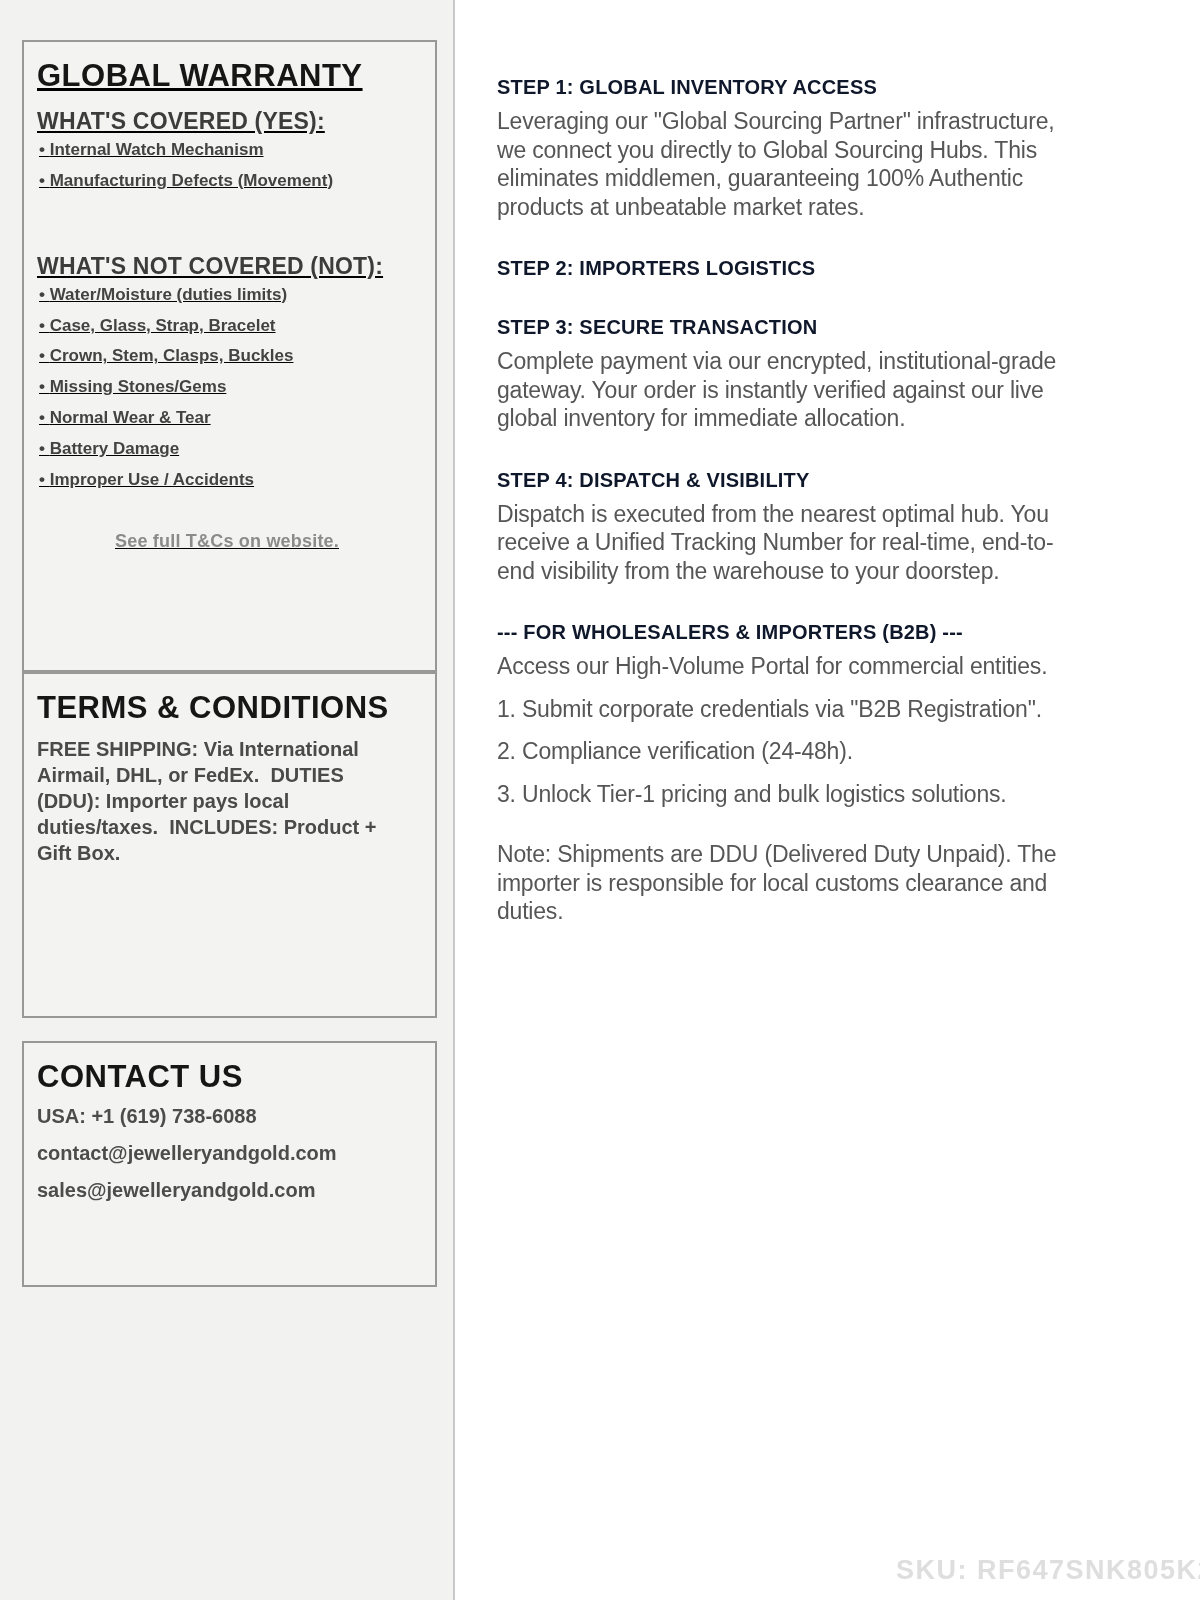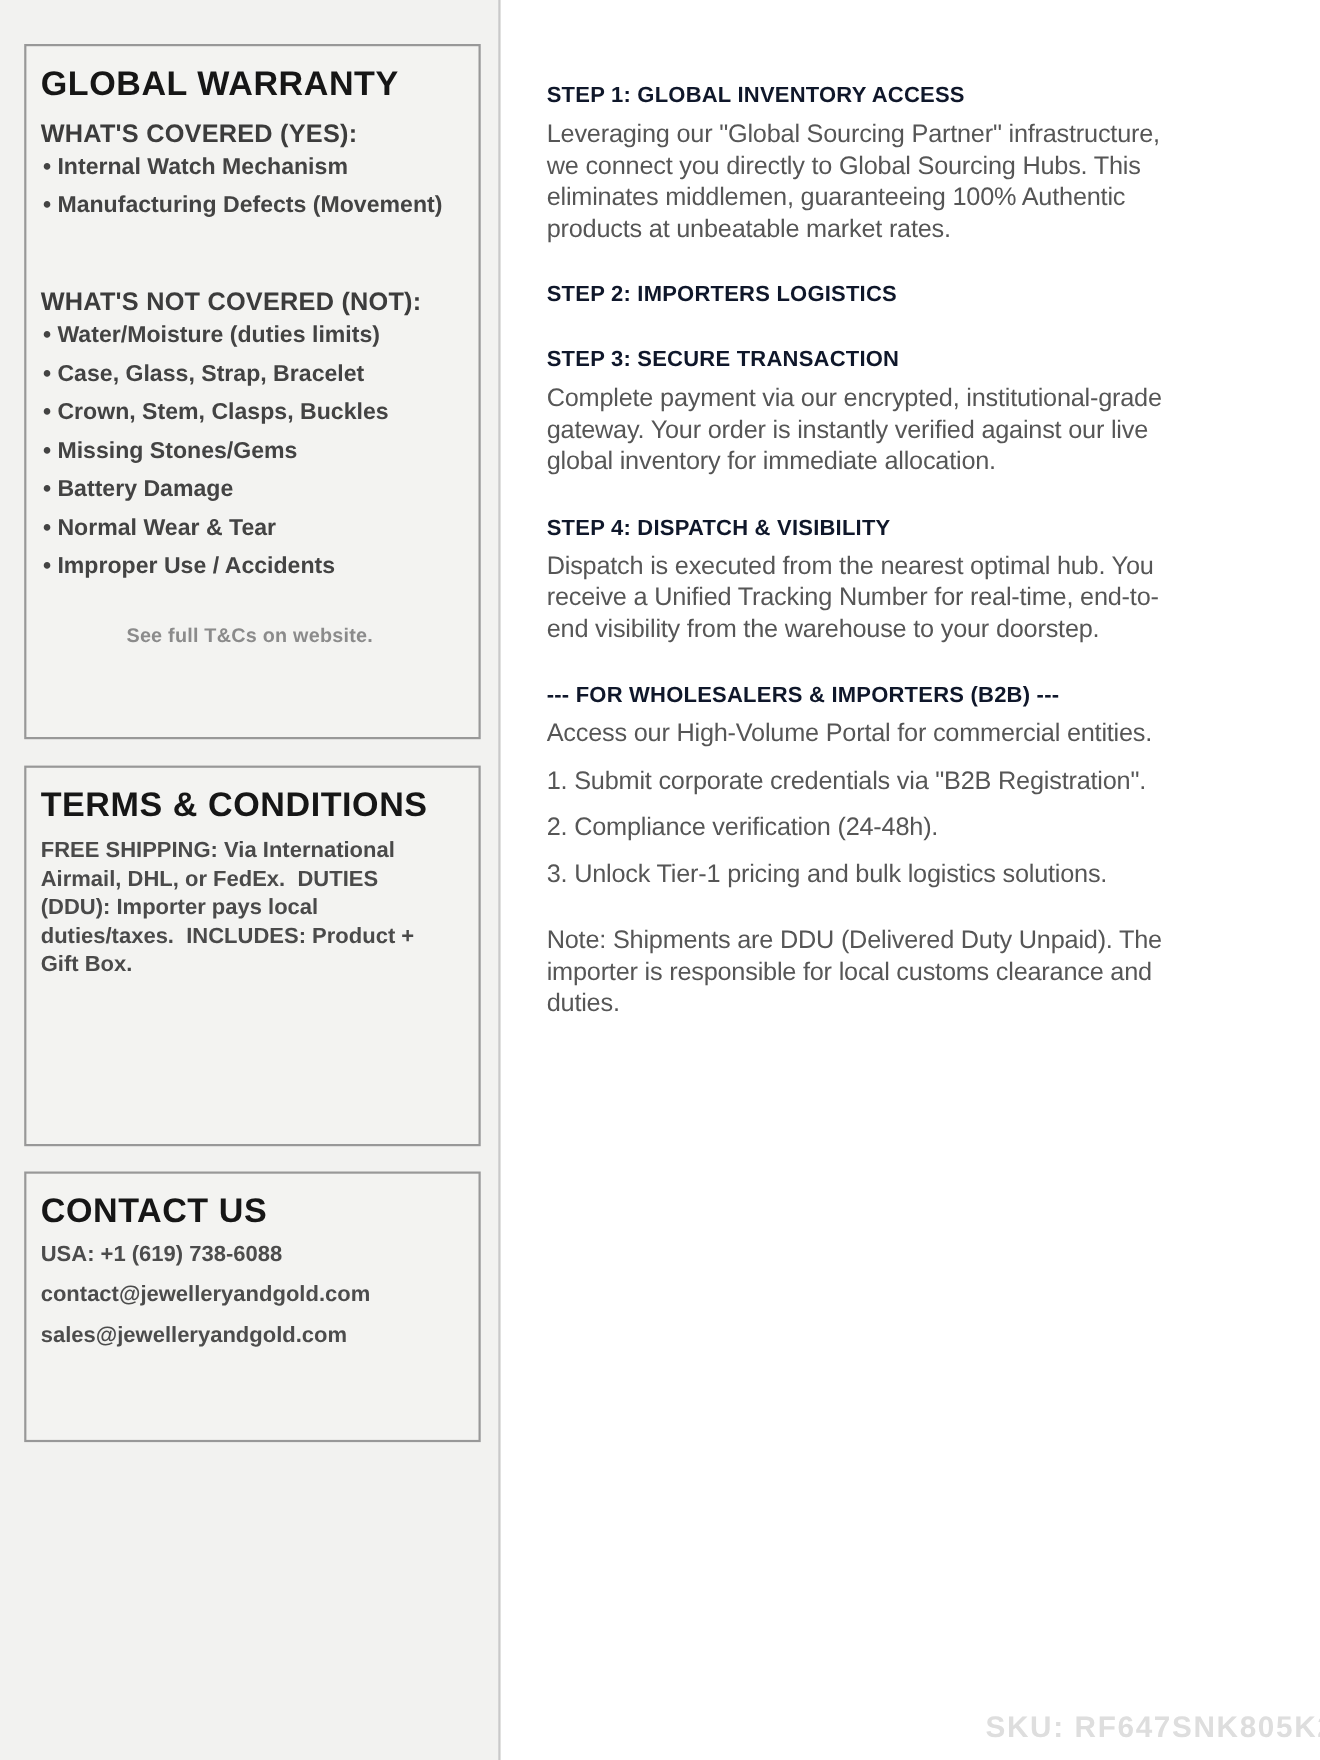--- a/index.html
+++ b/index.html
@@ -13,34 +13,34 @@
   .sidebar{
     position:absolute;left:0;top:0;width:455px;height:1600px;
     background:#f2f2f0;border-right:2px solid #c9c9c9;box-sizing:border-box;
     padding:40px 0 0 22px;
   }
   .sbox{
     width:415px;box-sizing:border-box;
     border:2px solid #989898;background:#f3f3f1;
     padding:14px 18px 14px 13px;
   }
-  .sbox--warranty{height:632px;margin-bottom:24px;}
+  .sbox--warranty{height:632px;text-decoration:underline;}
   .sbox--terms{height:346px;margin-bottom:23px;}
   .sbox--contact{height:246px;}
   .sbox h2{
     margin:2px 0 10px;font-size:31px;font-weight:bold;color:#161616;
     letter-spacing:.5px;
   }
   .sbox h3{
     margin:14px 0 4px;font-size:23px;font-weight:bold;color:#3c3c3c;
     letter-spacing:.2px;
   }
   ul.blist{list-style:none;margin:6px 0 0;padding:0;}
   ul.blist li{
-    font-size:21px;font-weight:bold;color:#434343;
+    font-size:17px;font-weight:bold;color:#434343;
     margin:0 0 13px;line-height:1.05;padding-left:2px;
   }
   ul.blist li::before{content:"\2022\00a0 ";color:#434343;}
   .gap-between-sections{height:36px;}
   .footnote{
     margin:42px 0 0;font-size:18px;font-weight:bold;color:#8b8b8b;letter-spacing:.2px;text-align:center;
   }
   .sbox p.sbody{
     margin:10px 0 0;font-size:20px;font-weight:bold;color:#4a4a4a;
     line-height:1.3;white-space:pre-wrap;max-width:352px;
@@ -90,22 +90,22 @@
         <li>Manufacturing Defects (Movement)</li>
       </ul>
     <div class="gap-between-sections"></div>
     <h3>WHAT'S NOT COVERED (NOT):</h3>
     <ul class="blist">
 
     <li>Water/Moisture (duties limits)</li>
         <li>Case, Glass, Strap, Bracelet</li>
         <li>Crown, Stem, Clasps, Buckles</li>
         <li>Missing Stones/Gems</li>
+        <li>Normal Wear &amp; Tear</li>
         <li>Battery Damage</li>
-        <li>Normal Wear &amp; Tear</li>
         <li>Improper Use / Accidents</li>
       </ul>
     <p class="footnote">See full T&amp;Cs on website.</p>
   </section>
 
   <section class="sbox sbox--terms">
     <h2>TERMS &amp; CONDITIONS</h2>
     <p class="sbody">FREE SHIPPING: Via International Airmail, DHL, or FedEx.  DUTIES (DDU): Importer pays local duties/taxes.  INCLUDES: Product + Gift Box.</p>
   </section>
 

